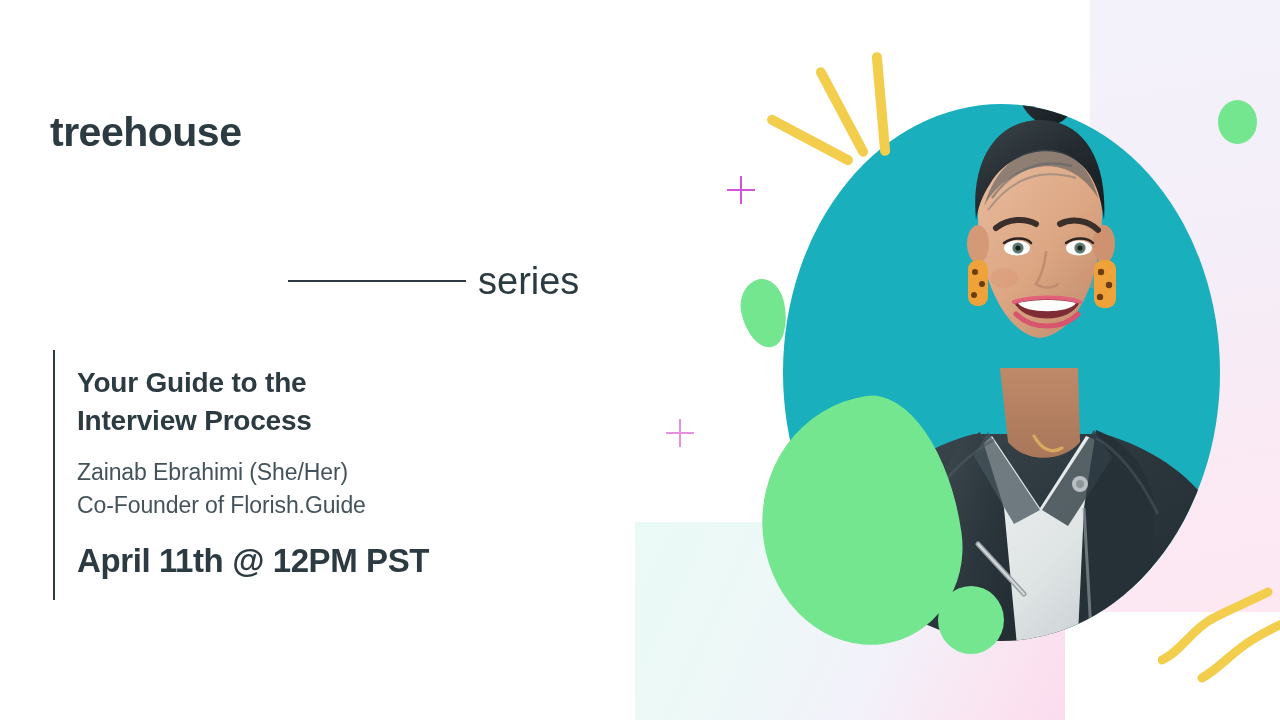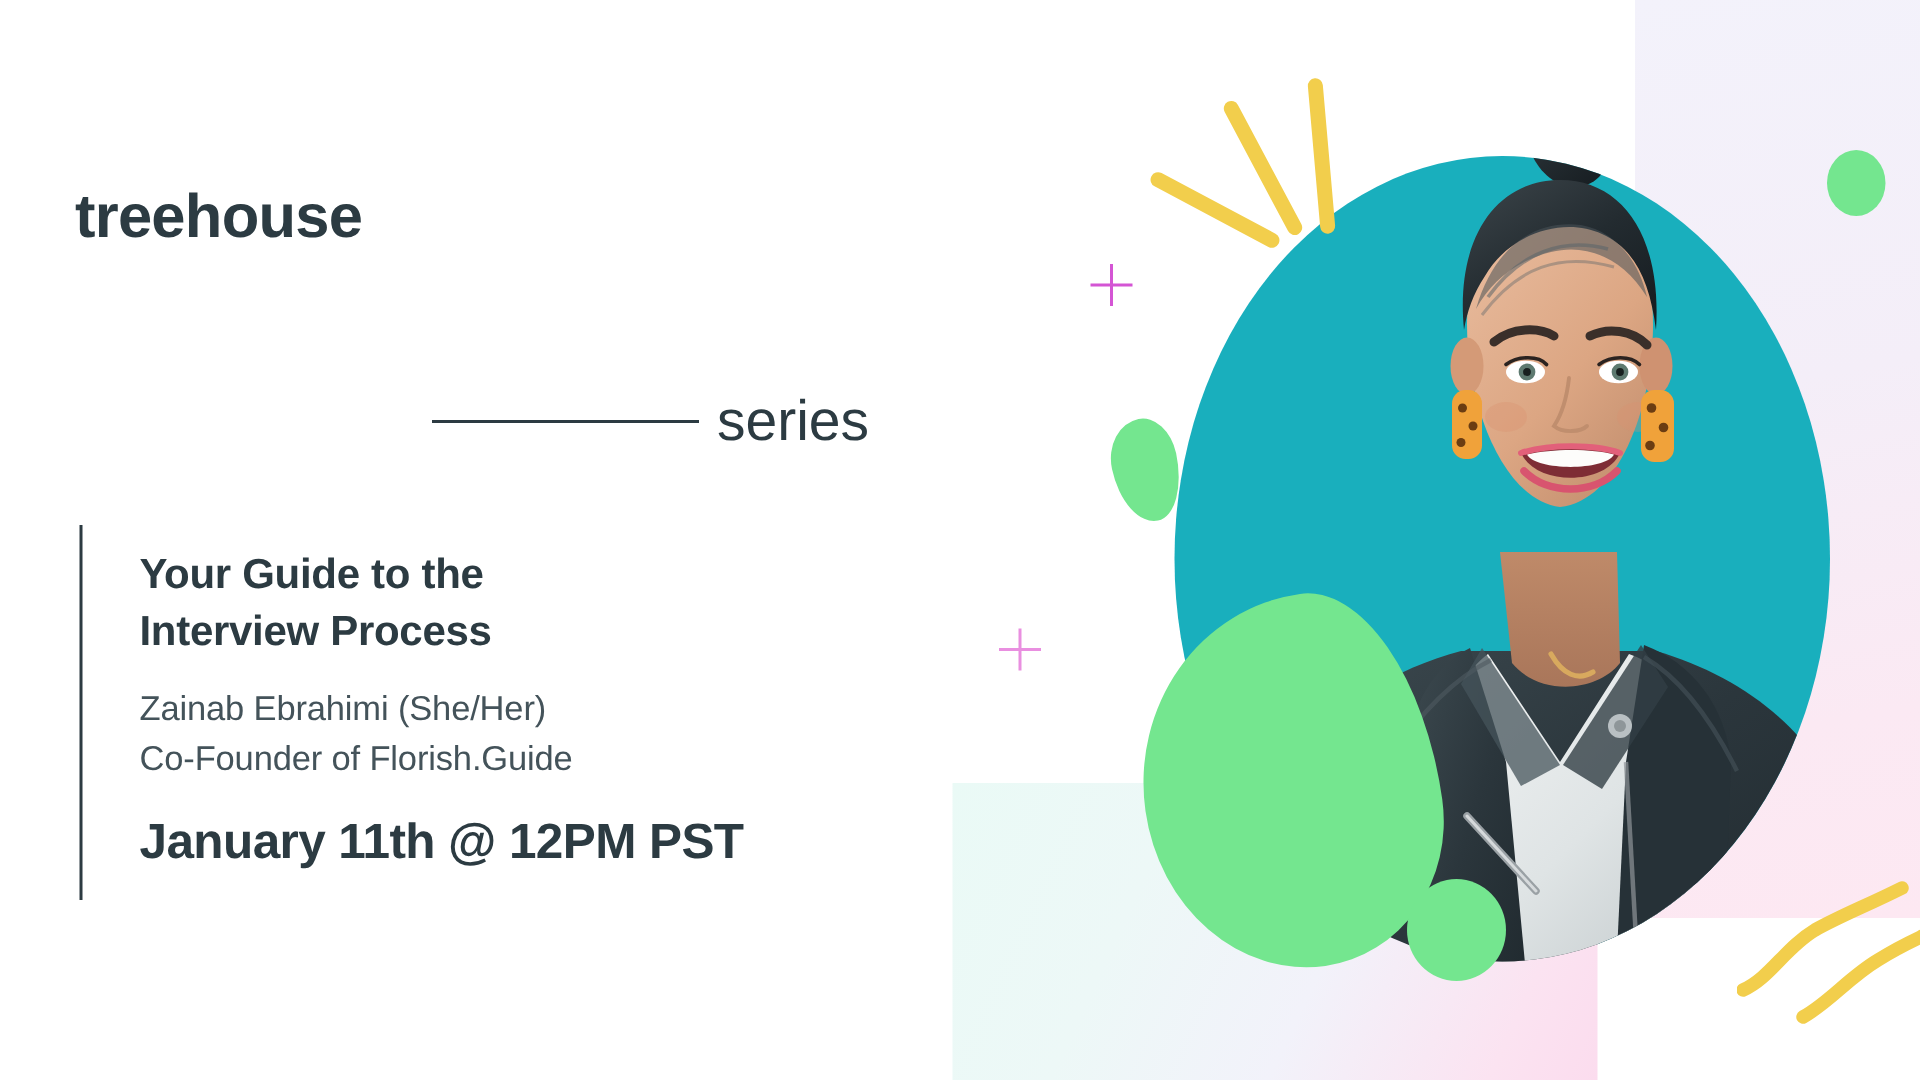--- a/index.html
+++ b/index.html
@@ -117,21 +117,21 @@
   #content {
     position: absolute;
     left: 0; top: 0;
     width: 680px;
     height: 720px;
   }
 
   #brand-wordmark {
     position: absolute;
     left: 50px;
-    top: 124px;
+    top: 112px;
     font-size: 41px;
     font-weight: 700;
     letter-spacing: -0.5px;
     color: #2c3b42;
     line-height: 1;
   }
 
   #headline-outline {
     position: absolute;
     left: 46px;
@@ -168,21 +168,21 @@
     line-height: 1;
     letter-spacing: 0px;
   }
 
   #detail-block {
     position: absolute;
     left: 53px;
     top: 350px;
     height: 250px;
     border-left: 2px solid #2c3b42;
-    padding-left: 38px;
+    padding-left: 22px;
     box-sizing: border-box;
   }
 
   #talk-title {
     font-size: 28px;
     font-weight: 600;
     color: #2c3b42;
     line-height: 1.35;
     margin: 14px 0 0 0;
     letter-spacing: -0.2px;
@@ -367,17 +367,17 @@
       <div id="series-label">series</div>
     </div>
 
     <div id="detail-block">
       <div id="talk-title">
         <div>Your Guide to the</div>
         <div>Interview Process</div>
       </div>
       <p id="speaker-name">Zainab Ebrahimi (She/Her)</p>
       <p id="speaker-role">Co-Founder of Florish.Guide</p>
-      <div id="event-datetime">January 11th @ 12PM PST</div>
+      <div id="event-datetime">April 11th @ 12PM PST</div>
     </div>
 
   </div>
 </div>
 
 </body></html>

